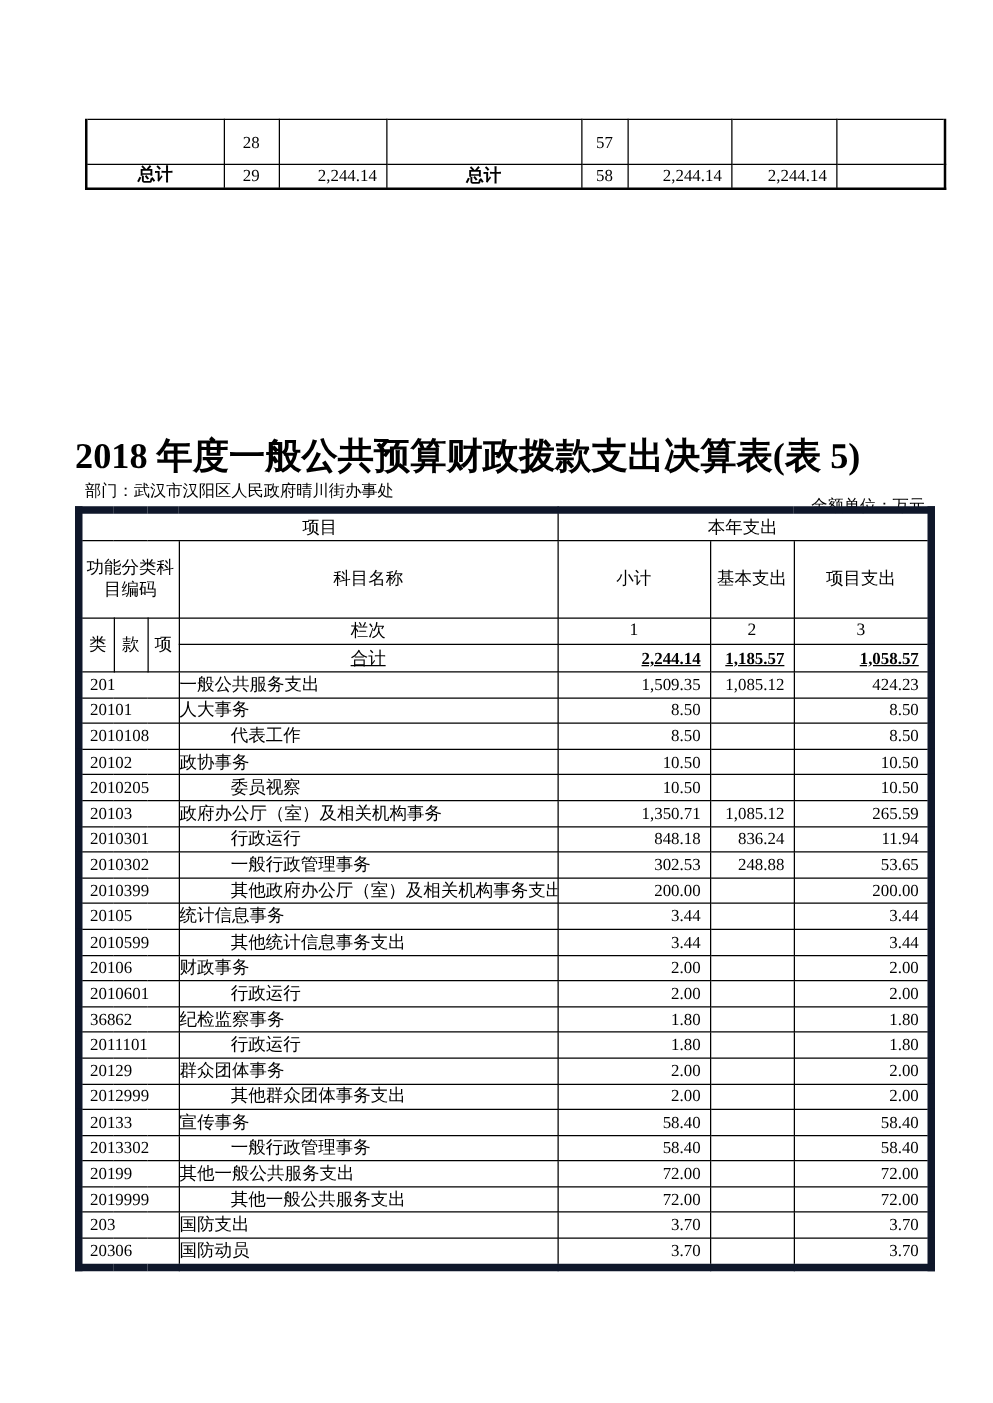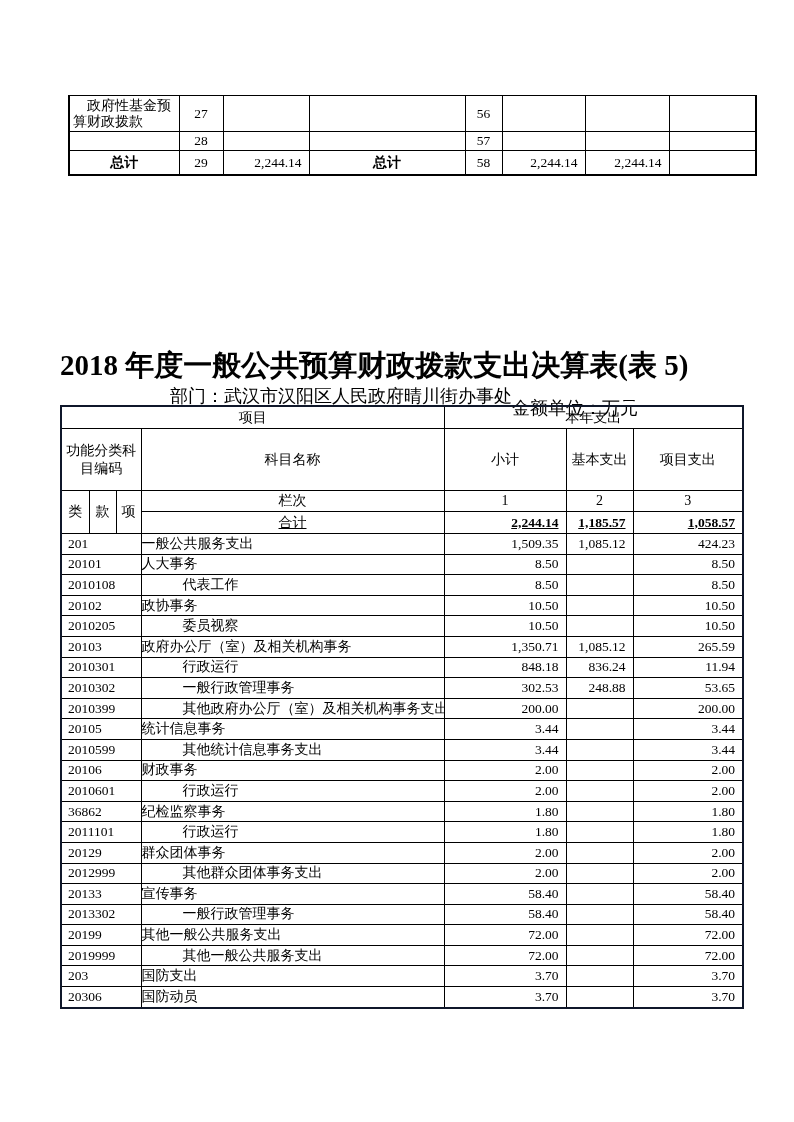--- a/index.html
+++ b/index.html
@@ -31,26 +31,26 @@
 
   
   #notes { position:absolute; left:68px; top:178px; width:680px;
            font-size:13.5px; line-height:25px; }
 
   
   #doc-title { position:absolute; left:60px; top:347px; width:682px; height:36px;
                text-align:left; font-size:29px; line-height:36px; font-weight:bold;
                font-family:Liberation Serif, serif; }
   #meta { position:absolute; left:60px; top:384px; width:682px;
-          display:flex; justify-content:center; font-size:18px; }
+          display:flex; justify-content:space-between; font-size:13px; }
   #meta .dept { padding-left:8px; }
   #meta .unit { padding-right:2px;margin-top:12px; }
 
   
-  #expense-table { position:absolute; left:60px; top:405px; width:682px; border:2px solid #0f172a; }
+  #expense-table { position:absolute; left:60px; top:405px; width:682px; border:6px solid #0f172a; }
   #expense-table th, #expense-table td { border:1px solid #000; font-size:14px; }
   #expense-table thead th { text-align:center; }
   .hrow-a th { height:21px; }
   .hrow-b th { height:61px; border-bottom-width:2px; white-space:normal; line-height:18px; }
   .hrow-c th { height:20px; }
   .hrow-c th.idx { font-size:13.5px; }
   .hrow-c th[rowspan] { border-bottom-width:2px; }
   .hrow-d th, .hrow-d td { height:21px; border-bottom-width:2px;text-decoration:underline; }
   #expense-table .num { text-align:right; padding-right:7px; font-size:13.5px; }
   #expense-table .bold { font-weight:bold; }
@@ -69,30 +69,20 @@
       <col style="width:110px">
         <col style="width:44px">
         <col style="width:86px">
         <col style="width:156px">
       <col style="width:37px">
         <col style="width:83px">
         <col style="width:84px">
         <col style="width:87px">
     </colgroup>
     <tbody id="carryover-body">
-        <tr>
-          <td class="col-label">政府性基金预算财政拨款</td>
-          <td class="col-lineno">27</td>
-          <td class="col-val"></td>
-          <td class="col-label2"></td>
-          <td class="col-lineno">56</td>
-          <td class="col-val"></td>
-          <td class="col-val"></td>
-          <td class="col-val"></td>
-        </tr>
         <tr>
           <td class="col-label"></td>
           <td class="col-lineno">28</td>
           <td class="col-val"></td>
           <td class="col-label2"></td>
           <td class="col-lineno">57</td>
           <td class="col-val"></td>
           <td class="col-val"></td>
           <td class="col-val"></td>
         </tr>

